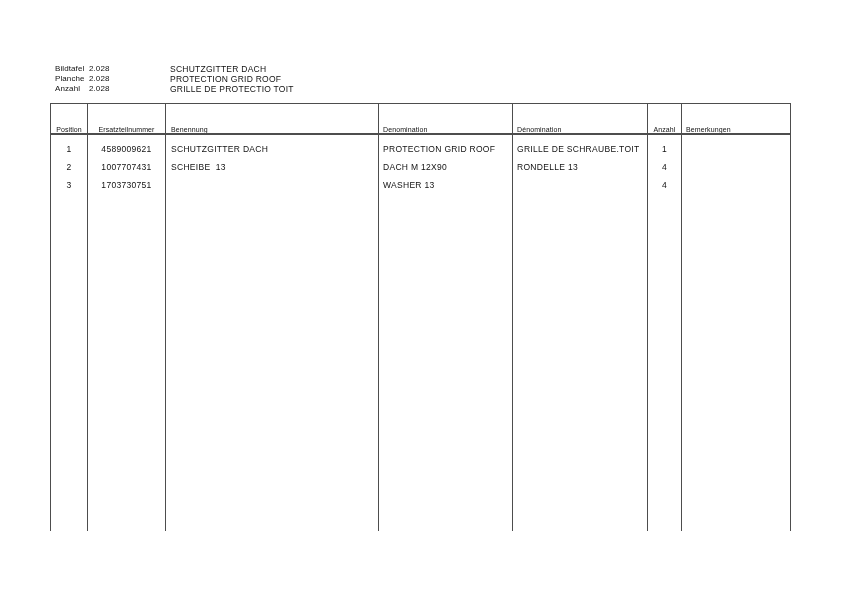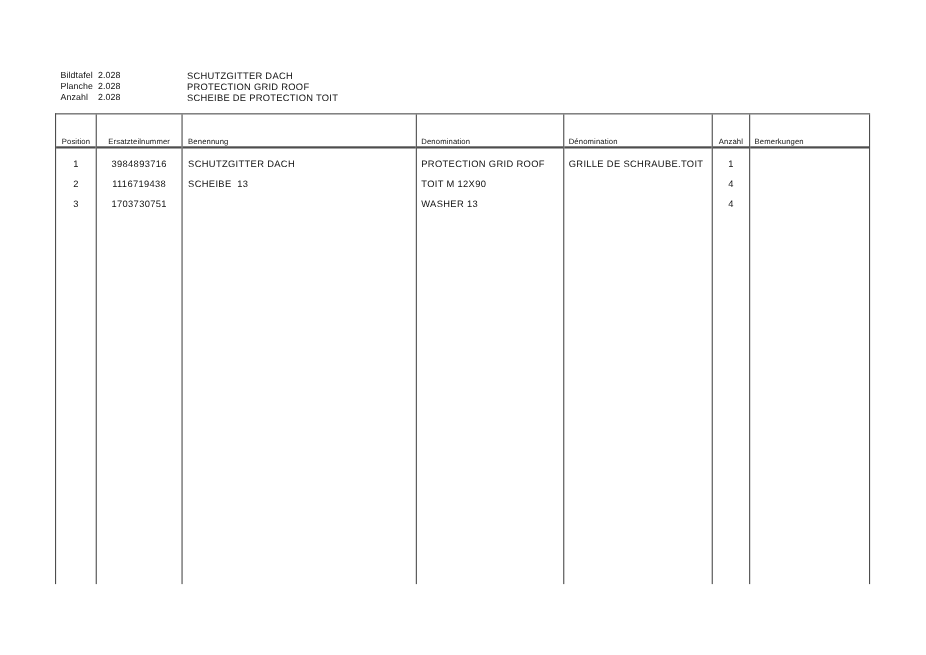--- a/index.html
+++ b/index.html
@@ -43,21 +43,21 @@
     <span class="doc-header-title">SCHUTZGITTER DACH</span>
   </div>
   <div class="doc-header-row">
     <span class="doc-header-label">Planche</span>
     <span class="doc-header-value">2.028</span>
     <span class="doc-header-title">PROTECTION GRID ROOF</span>
   </div>
   <div class="doc-header-row">
     <span class="doc-header-label">Anzahl</span>
     <span class="doc-header-value">2.028</span>
-    <span class="doc-header-title">SCHEIBE DE PROTECTION TOIT</span>
+    <span class="doc-header-title">GRILLE DE PROTECTIO TOIT</span>
   </div>
 </div>
 
 <div class="parts-table">
 
   <div class="col">
     <div class="hcell c-center">
       <div>Position</div>
       
       
@@ -69,53 +69,54 @@
     </div>
   </div>
 
   <div class="col">
     <div class="hcell c-center">
       <div>Ersatzteilnummer</div>
       
       
     </div>
     <div class="bcell">
-      <div class="drow c-center">3984893716</div>
-      <div class="drow c-center">1116719438</div>
+      <div class="drow c-center">4589009621</div>
+      <div class="drow c-center">1007707431</div>
       <div class="drow c-center">1703730751</div>
     </div>
   </div>
 
   <div class="col">
     <div class="hcell pl5">
       <div>Benennung</div>
     </div>
     <div class="bcell">
       <div class="drow pl5">SCHUTZGITTER DACH</div>
       <div class="drow pl5">SCHEIBE  13</div>
     </div>
   </div>
 
   <div class="col">
     <div class="hcell pl4">
       <div>Denomination</div>
     </div>
     <div class="bcell">
       <div class="drow pl4">PROTECTION GRID ROOF</div>
-      <div class="drow pl4">TOIT M 12X90</div>
+      <div class="drow pl4">DACH M 12X90</div>
       <div class="drow pl4">WASHER 13</div>
     </div>
   </div>
 
   <div class="col">
     <div class="hcell pl4">
       <div>Dénomination</div>
     </div>
     <div class="bcell">
       <div class="drow pl4">GRILLE DE SCHRAUBE.TOIT</div>
+      <div class="drow pl4">RONDELLE 13</div>
     </div>
   </div>
 
   <div class="col">
     <div class="hcell c-center">
       <div>Anzahl</div>
       
       
     </div>
     <div class="bcell">

